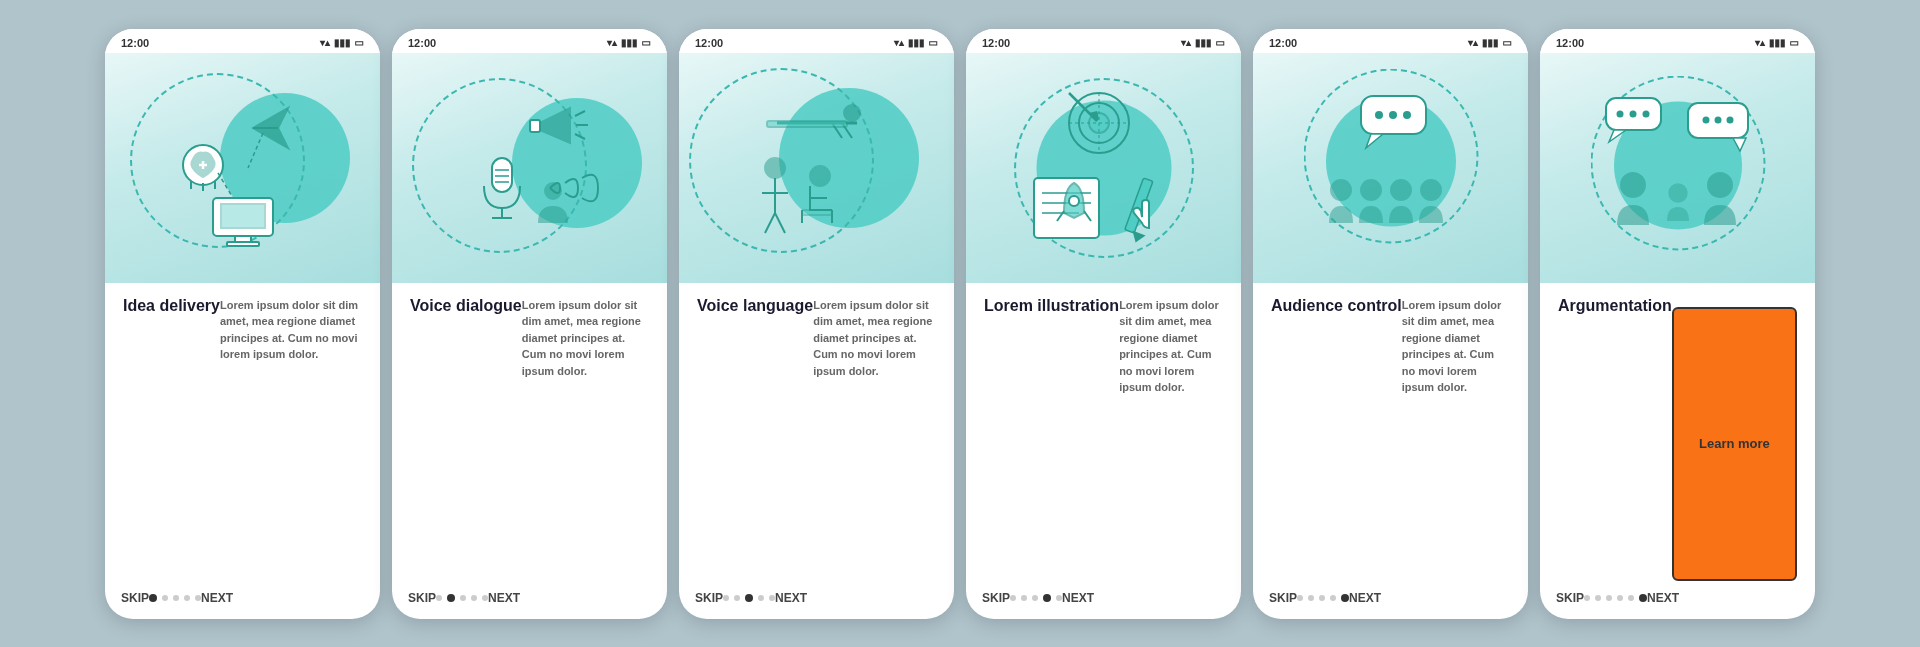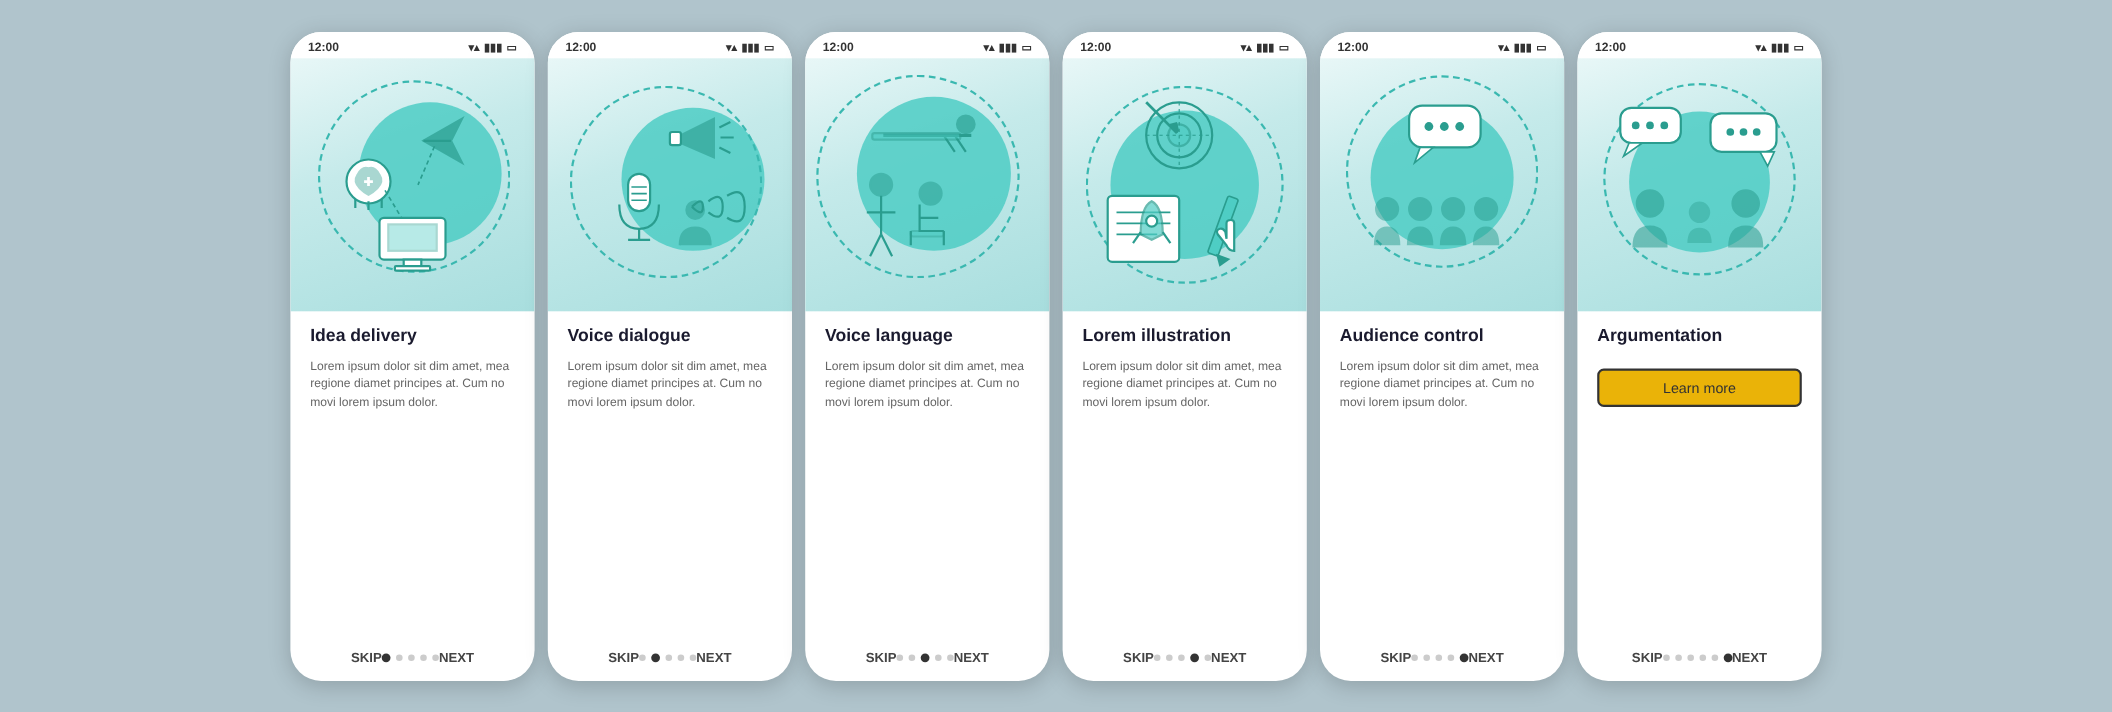--- a/index.html
+++ b/index.html
@@ -17,21 +17,21 @@
 
     .cards-container {
       display: flex;
       gap: 12px;
       padding: 18px 24px;
       align-items: center;
       justify-content: center;
     }
 
     .phone-card {
-      width: 222px;
+      width: 275px;
       height: 590px;
       background: white;
       border-radius: 28px;
       overflow: hidden;
       display: flex;
       flex-direction: column;
       box-shadow: 0 4px 20px rgba(0,0,0,0.18);
       position: relative;
     }
 
@@ -89,56 +89,57 @@
       position: relative;
       z-index: 2;
       width: 160px;
       height: 160px;
     }
 
     .content-area {
       flex: 1;
       padding: 14px 18px 0;
       display: flex;
-      flex-direction: column;
+      flex-direction: row;
     }
 
     .card-title {
       font-size: 16px;
       font-weight: 700;
       color: #1a1a2e;
       margin-bottom: 10px;
     }
 
     .card-body {
       font-size: 11px;
       color: #666;
       line-height: 1.5;
       flex: 1;
+      font-weight: bold;
     }
 
     .learn-more-btn {
       display: block;
       margin-top: 10px;
       padding: 8px 20px;
       border: 2px solid #333;
       border-radius: 6px;
       text-align: center;
       font-size: 13px;
-      font-weight: 400;
+      font-weight: 700;
       color: #333;
       cursor: pointer;
-      background: #eab308;
+      background: #f97316;
       width: 100%;
     }
 
     .bottom-nav {
       display: flex;
       align-items: center;
-      justify-content: center;
+      justify-content: flex-start;
       padding: 10px 16px 14px;
       flex-shrink: 0;
     }
 
     .nav-skip, .nav-next {
       font-size: 12px;
       font-weight: 700;
       color: #444;
       cursor: pointer;
     }

